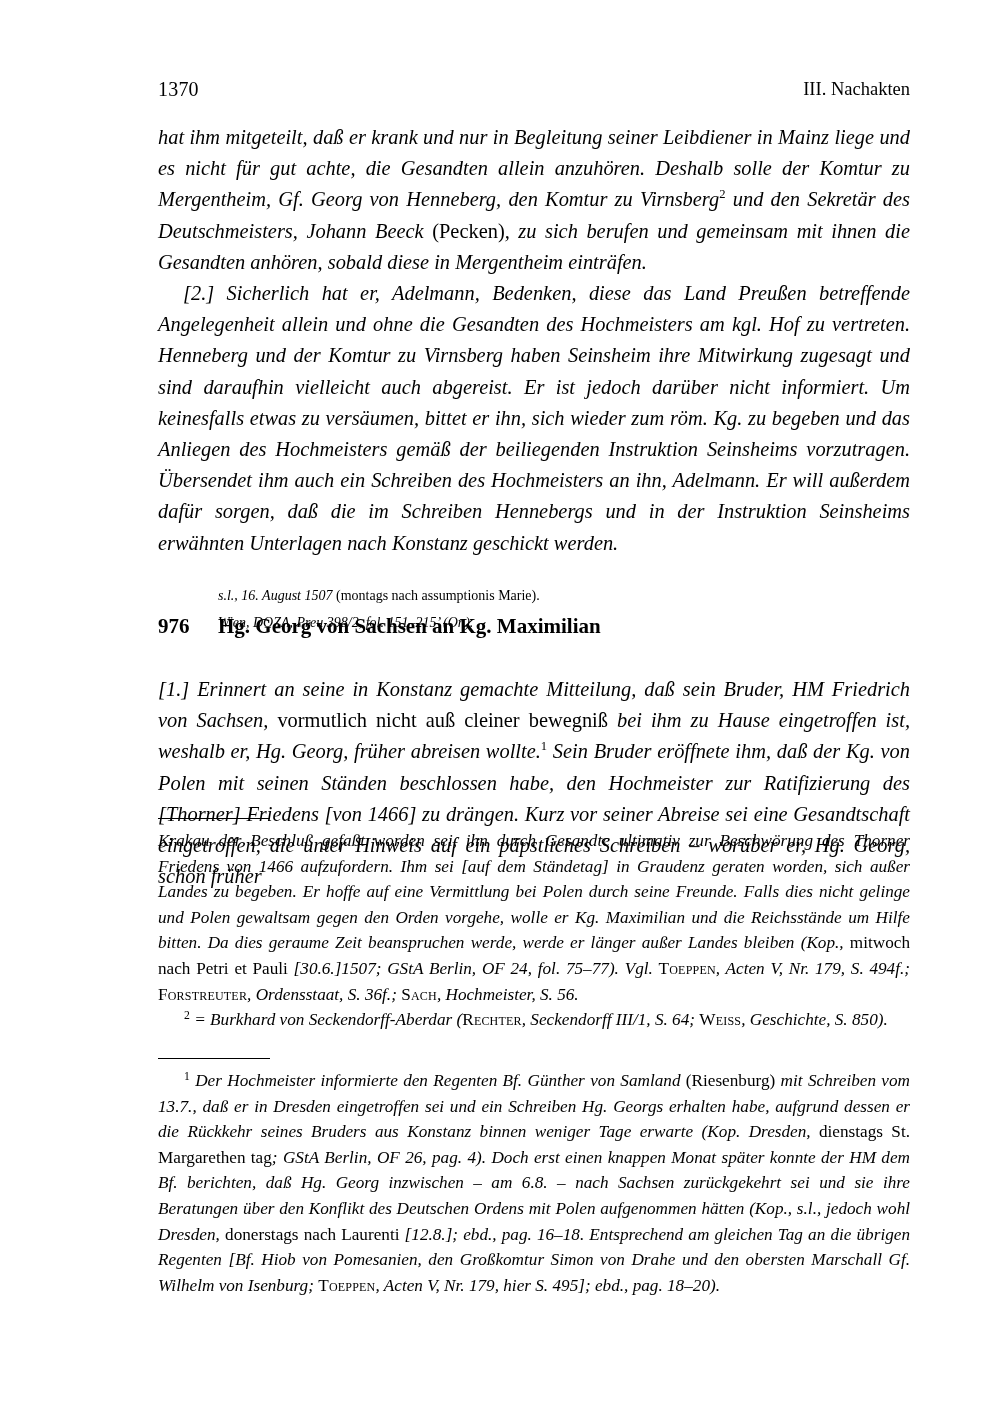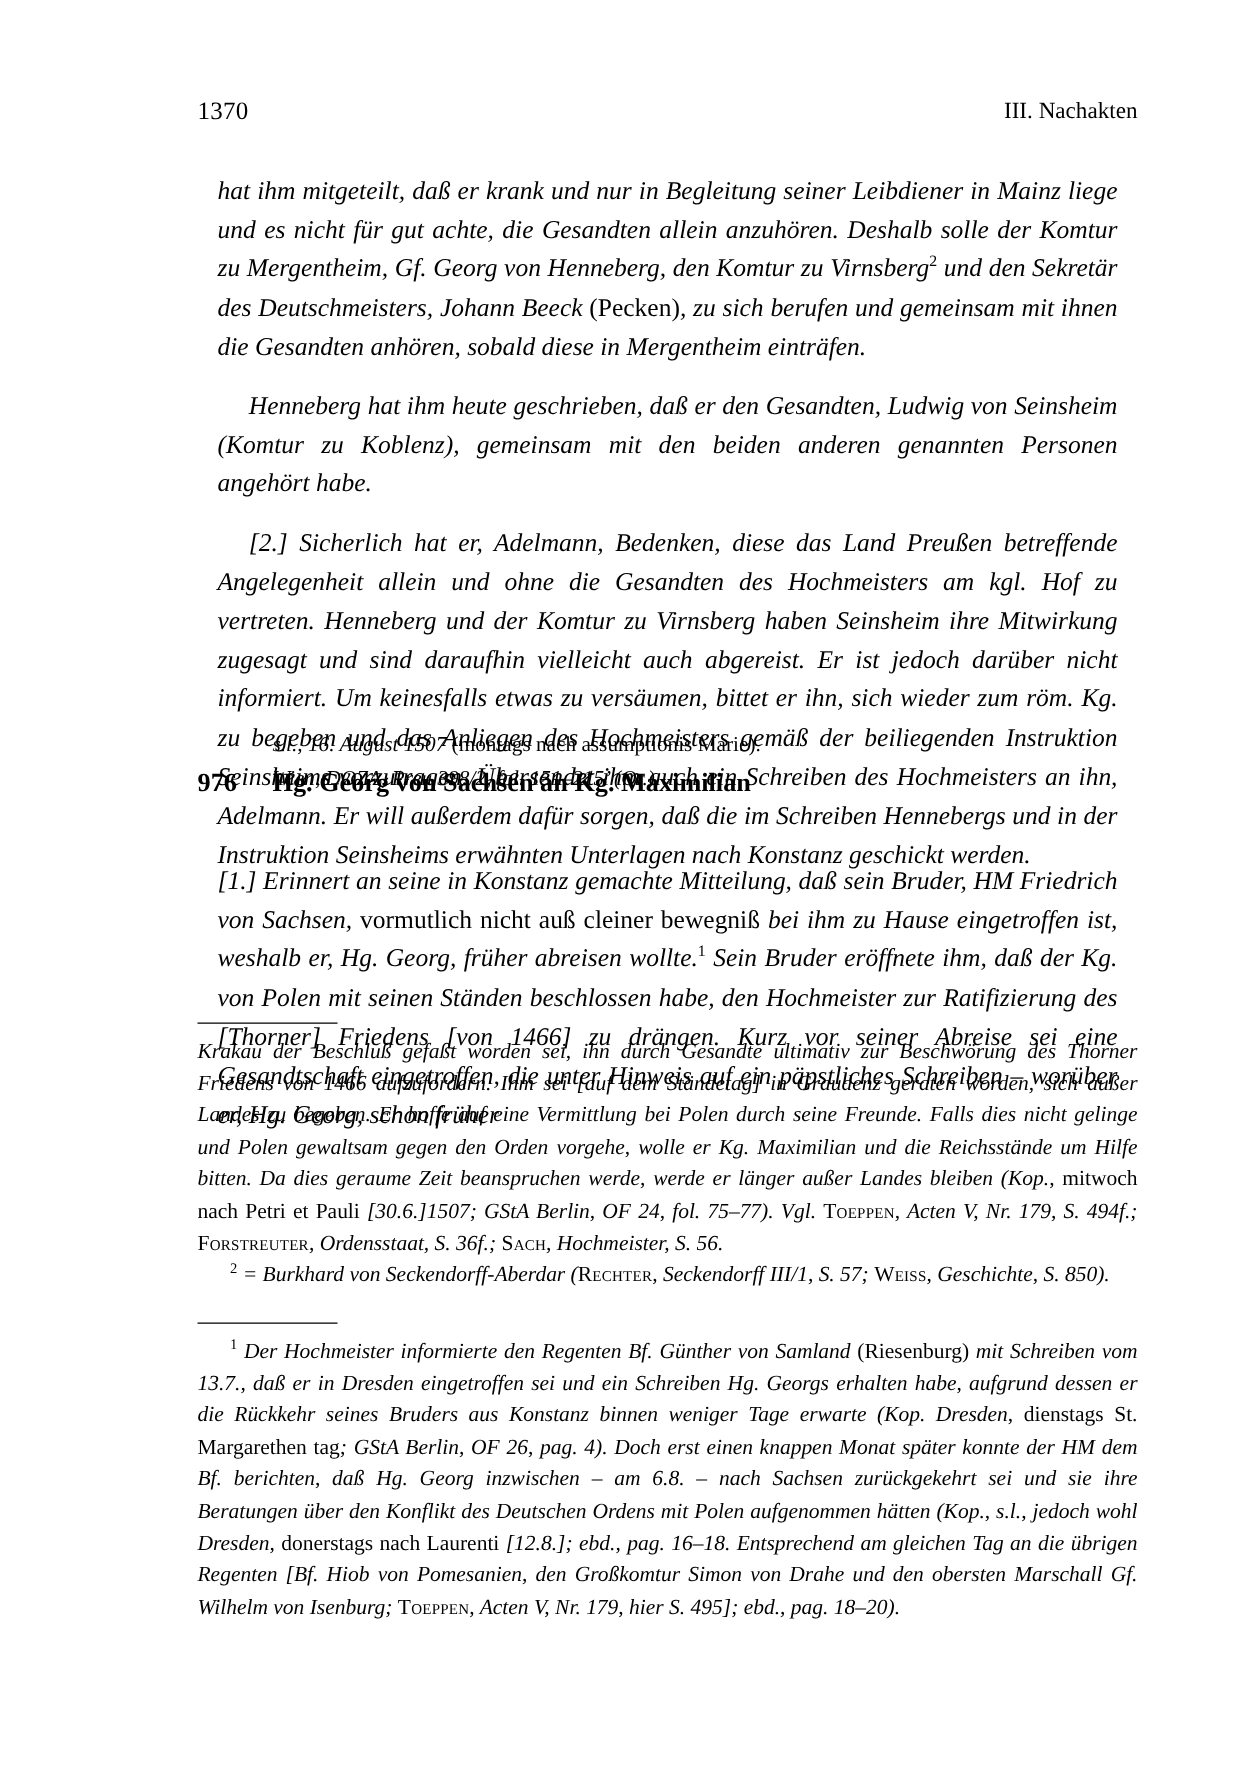--- a/index.html
+++ b/index.html
@@ -50,21 +50,21 @@
   }
 
   
   .body-block {
     position: absolute;
     left: 158px;
     top: 122px;
     width: 752px;
   }
   p.bd {
-    margin: 16px;
+    margin: 0;
     font-style: italic;
     font-size: 20.4px;
     line-height: 31.2px;
     text-align: justify;
     text-justify: inter-word;
     hyphens: manual;
   }
   p.bd.ind { text-indent: 25px; }
   .rm { font-style: normal; }
   sup.fnref {
@@ -73,21 +73,21 @@
     font-style: normal;
     line-height: 0;
   }
 
   
   .source-lines {
     position: absolute;
     left: 218px;
     top: 582px;
     width: 700px;
-    font-size: 17px;
+    font-size: 14px;
     line-height: 27px;
   }
   .source-lines div { white-space: nowrap; }
   .source-lines .it { font-style: italic; }
 
   
   .sec-heading {
     position: absolute;
     left: 158px;
     top: 612px;
@@ -150,21 +150,20 @@
 
   <div class="running-head">
     <span class="folio">1370</span>
     <span class="head-title">III. Nachakten</span>
   </div>
 
   <div class="body-block">
 
     <p class="bd"><span>hat ihm mitgeteilt, daß er krank und nur in Begleitung seiner Leibdiener in Mainz liege und es nicht für gut achte, die Gesandten allein anzuhören. Deshalb solle der Komtur zu Mergentheim, Gf. Georg von Henneberg, den Komtur zu Virnsberg</span><sup class="fnref">2</sup><span> und den Sekretär des Deutschmeisters, Johann Beeck </span><span class="rm">(Pecken)</span><span>, zu sich berufen und gemeinsam mit ihnen die Gesandten anhören, sobald diese in Mergentheim einträfen.</span></p>
 
-    <p class="bd ind">Henneberg hat ihm heute geschrieben, daß er den Gesandten, Ludwig von Seinsheim (Komtur zu Koblenz), gemeinsam mit den beiden anderen genannten Personen angehört habe.</p>
 
     <p class="bd ind">[2.] Sicherlich hat er, Adelmann, Bedenken, diese das Land Preußen betreffende Angelegenheit allein und ohne die Gesandten des Hochmeisters am kgl. Hof zu vertreten. Henneberg und der Komtur zu Virnsberg haben Seinsheim ihre Mitwirkung zugesagt und sind daraufhin vielleicht auch abgereist. Er ist jedoch darüber nicht informiert. Um keinesfalls etwas zu versäumen, bittet er ihn, sich wieder zum röm. Kg. zu begeben und das Anliegen des Hochmeisters gemäß der beiliegenden Instruktion Seinsheims vorzutragen. Übersendet ihm auch ein Schreiben des Hochmeisters an ihn, Adelmann. Er will außerdem dafür sorgen, daß die im Schreiben Hennebergs und in der Instruktion Seinsheims erwähnten Unterlagen nach Konstanz geschickt werden.</p>
   </div>
 
   <div class="source-lines">
     <div><span class="it">s.l., 16. August 1507</span><span> (montags nach assumptionis Marie).</span></div>
     <div class="it">Wien, DOZA, Preu 398/2, fol. 151–215’ (Or.).</div>
   </div>
 
   <div class="sec-heading">
@@ -173,21 +172,21 @@
 
   <div class="body-block-2">
     <p class="bd"><span>[1.] Erinnert an seine in Konstanz gemachte Mitteilung, daß sein Bruder, HM Friedrich von Sachsen,</span><span class="rm"> vormutlich nicht auß cleiner bewegniß </span><span>bei ihm zu Hause eingetroffen ist, weshalb er, Hg. Georg, früher abreisen wollte.</span><sup class="fnref">1</sup><span> Sein Bruder eröffnete ihm, daß der Kg. von Polen mit seinen Ständen beschlossen habe, den Hochmeister zur Ratifizierung des [Thorner] Friedens [von 1466] zu drängen. Kurz vor seiner Abreise sei eine Gesandtschaft eingetroffen, die unter Hinweis auf ein päpstliches Schreiben – worüber er, Hg. Georg, schon früher</span></p>
   </div>
 
   <div class="fn-area a1">
     <div class="fn-rule"></div>
 
     <p class="fn"><span>Krakau der Beschluß gefaßt worden sei, ihn durch Gesandte ultimativ zur Beschwörung des Thorner Friedens von 1466 aufzufordern. Ihm sei [auf dem Ständetag] in Graudenz geraten worden, sich außer Landes zu begeben. Er hoffe auf eine Vermittlung bei Polen durch seine Freunde. Falls dies nicht gelinge und Polen gewaltsam gegen den Orden vorgehe, wolle er Kg. Maximilian und die Reichsstände um Hilfe bitten. Da dies geraume Zeit beanspruchen werde, werde er länger außer Landes bleiben (Kop.,</span><span class="rm"> mitwoch nach Petri et Pauli </span><span>[30.6.]1507; GStA Berlin, OF 24, fol. 75–77). Vgl. </span><span class="sc">Toeppen</span><span>, Acten V, Nr. 179, S. 494f.; </span><span class="sc">Forstreuter</span><span>, Ordensstaat, S. 36f.; </span><span class="sc">Sach</span><span>, Hochmeister, S. 56.</span></p>
 
-    <p class="fn ind"><span class="fnnum">2</span><span> = Burkhard von Seckendorff-Aberdar (</span><span class="sc">Rechter</span><span>, Seckendorff III/1, S. 57; </span><span class="sc">Weiss</span><span>, Geschichte, S. 850).</span></p>
+    <p class="fn ind"><span class="fnnum">2</span><span> = Burkhard von Seckendorff-Aberdar (</span><span class="sc">Rechter</span><span>, Seckendorff III/1, S. 64; </span><span class="sc">Weiss</span><span>, Geschichte, S. 850).</span></p>
   </div>
 
   <div class="fn-area a2">
     <div class="fn-rule"></div>
 
     <p class="fn ind"><span class="fnnum">1</span><span> Der Hochmeister informierte den Regenten Bf. Günther von Samland </span><span class="rm">(Riesenburg)</span><span> mit Schreiben vom 13.7., daß er in Dresden eingetroffen sei und ein Schreiben Hg. Georgs erhalten habe, aufgrund dessen er die Rückkehr seines Bruders aus Konstanz binnen weniger Tage erwarte (Kop. Dresden,</span><span class="rm"> dienstags St. Margarethen tag</span><span>; GStA Berlin, OF 26, pag. 4). Doch erst einen knappen Monat später konnte der HM dem Bf. berichten, daß Hg. Georg inzwischen – am 6.8. – nach Sachsen zurückgekehrt sei und sie ihre Beratungen über den Konflikt des Deutschen Ordens mit Polen aufgenommen hätten (Kop., s.l., jedoch wohl Dresden,</span><span class="rm"> donerstags nach Laurenti </span><span>[12.8.]; ebd., pag. 16–18. Entsprechend am gleichen Tag an die übrigen Regenten [Bf. Hiob von Pomesanien, den Großkomtur Simon von Drahe und den obersten Marschall Gf. Wilhelm von Isenburg; </span><span class="sc">Toeppen</span><span>, Acten V, Nr. 179, hier S. 495]; ebd., pag. 18–20).</span></p>
   </div>
 
 </div>
 

